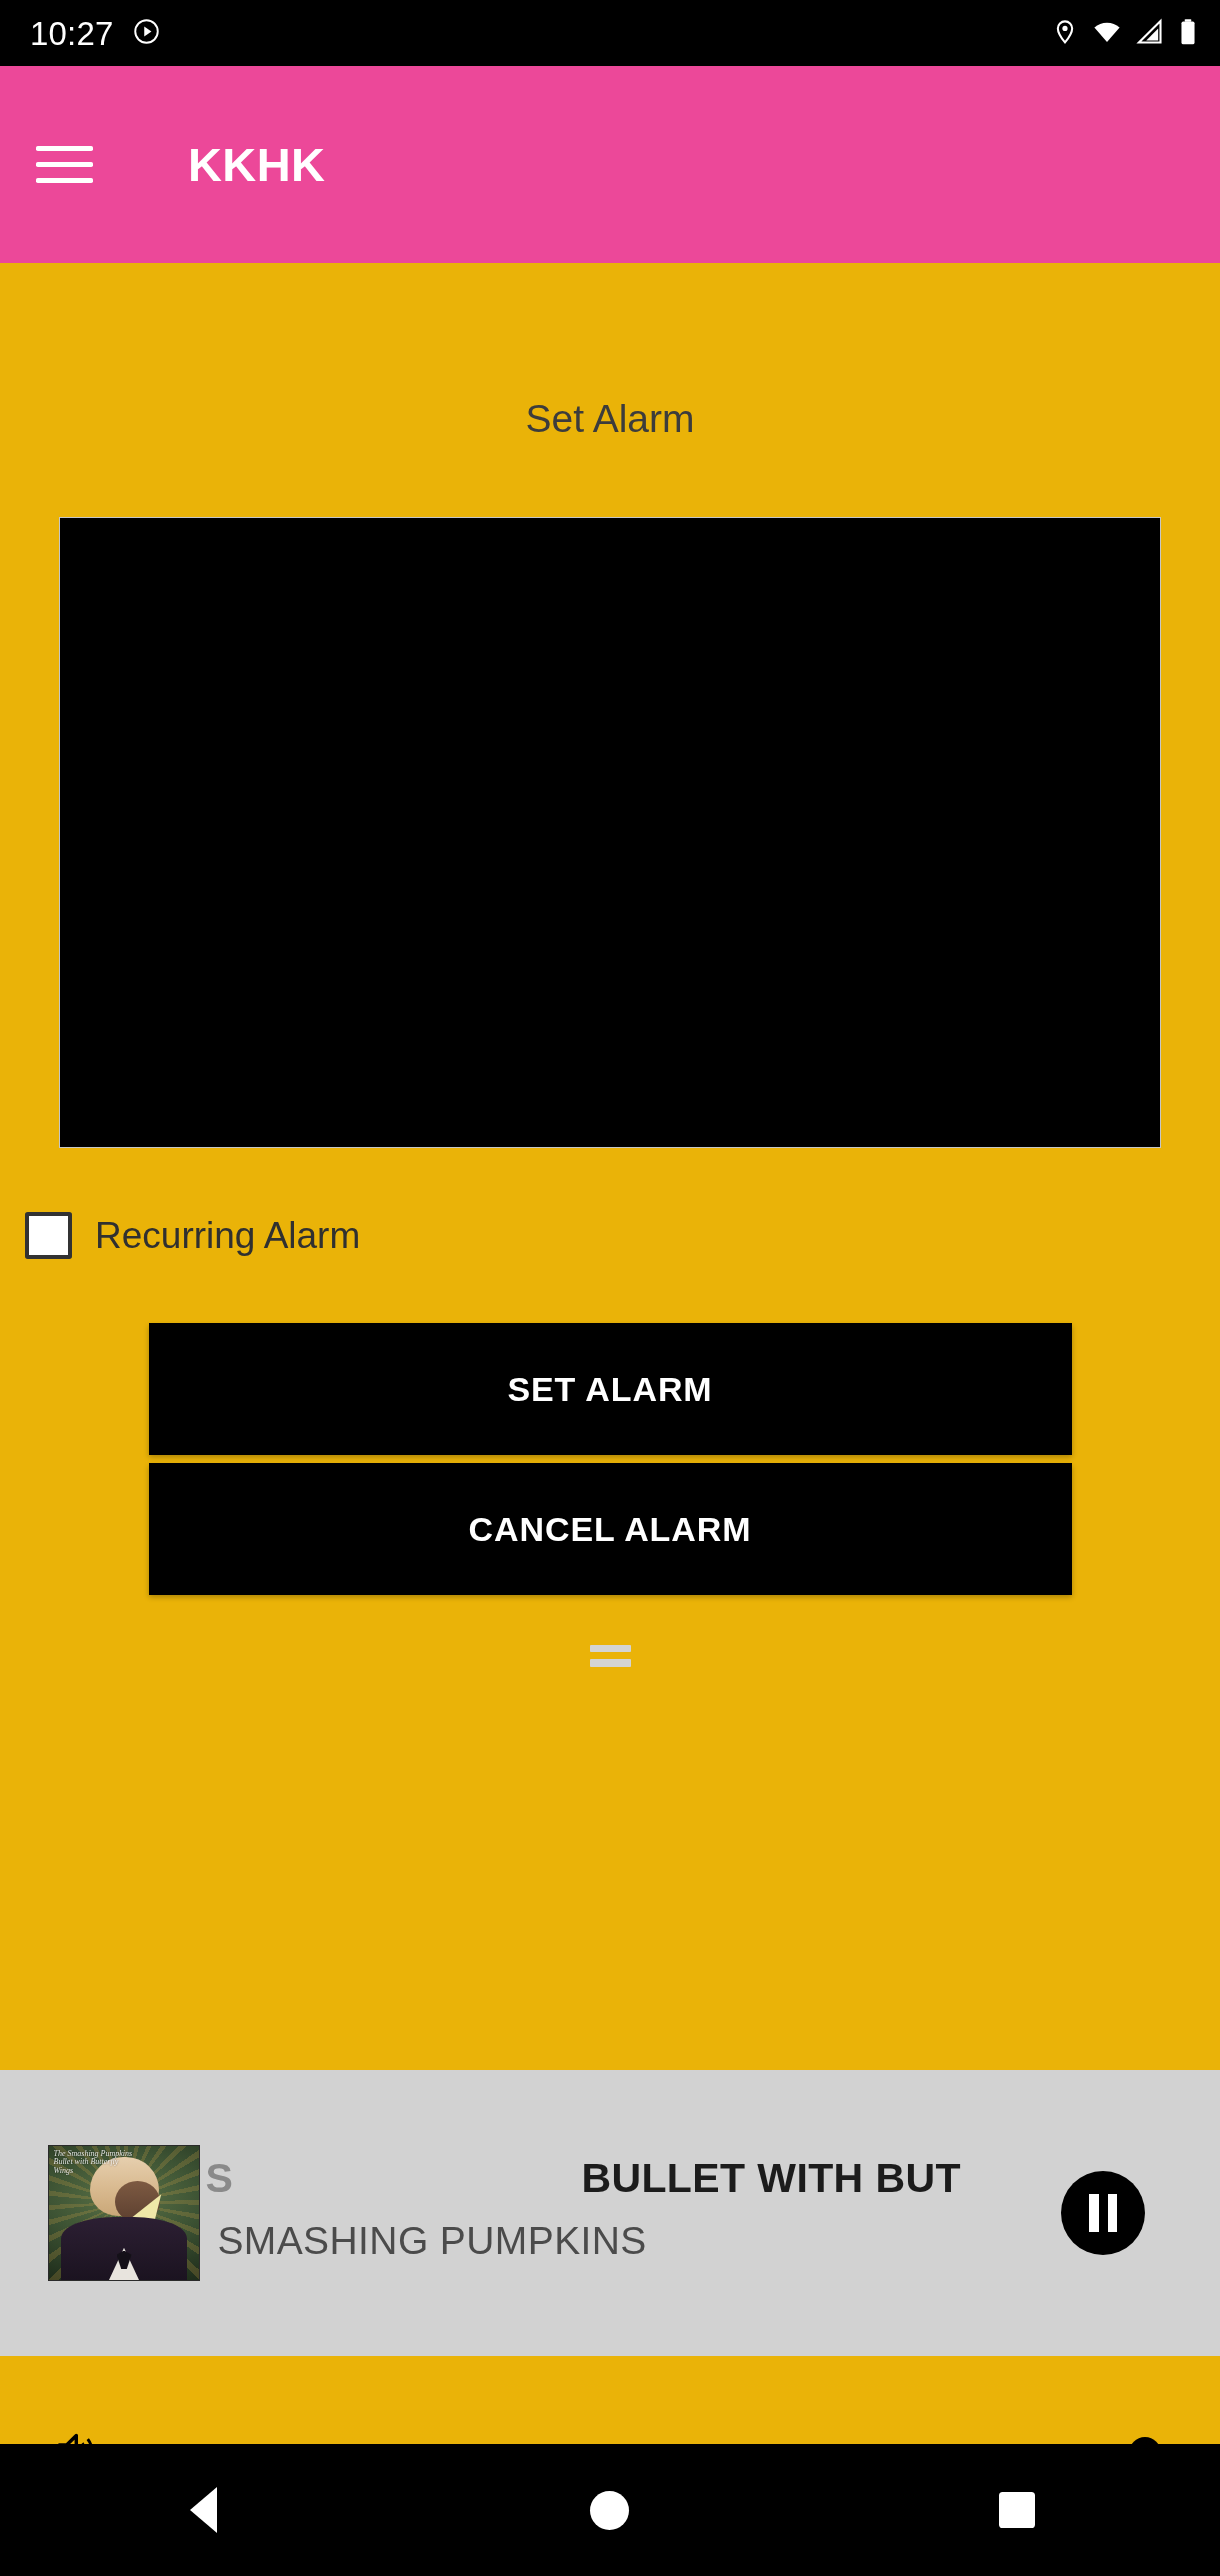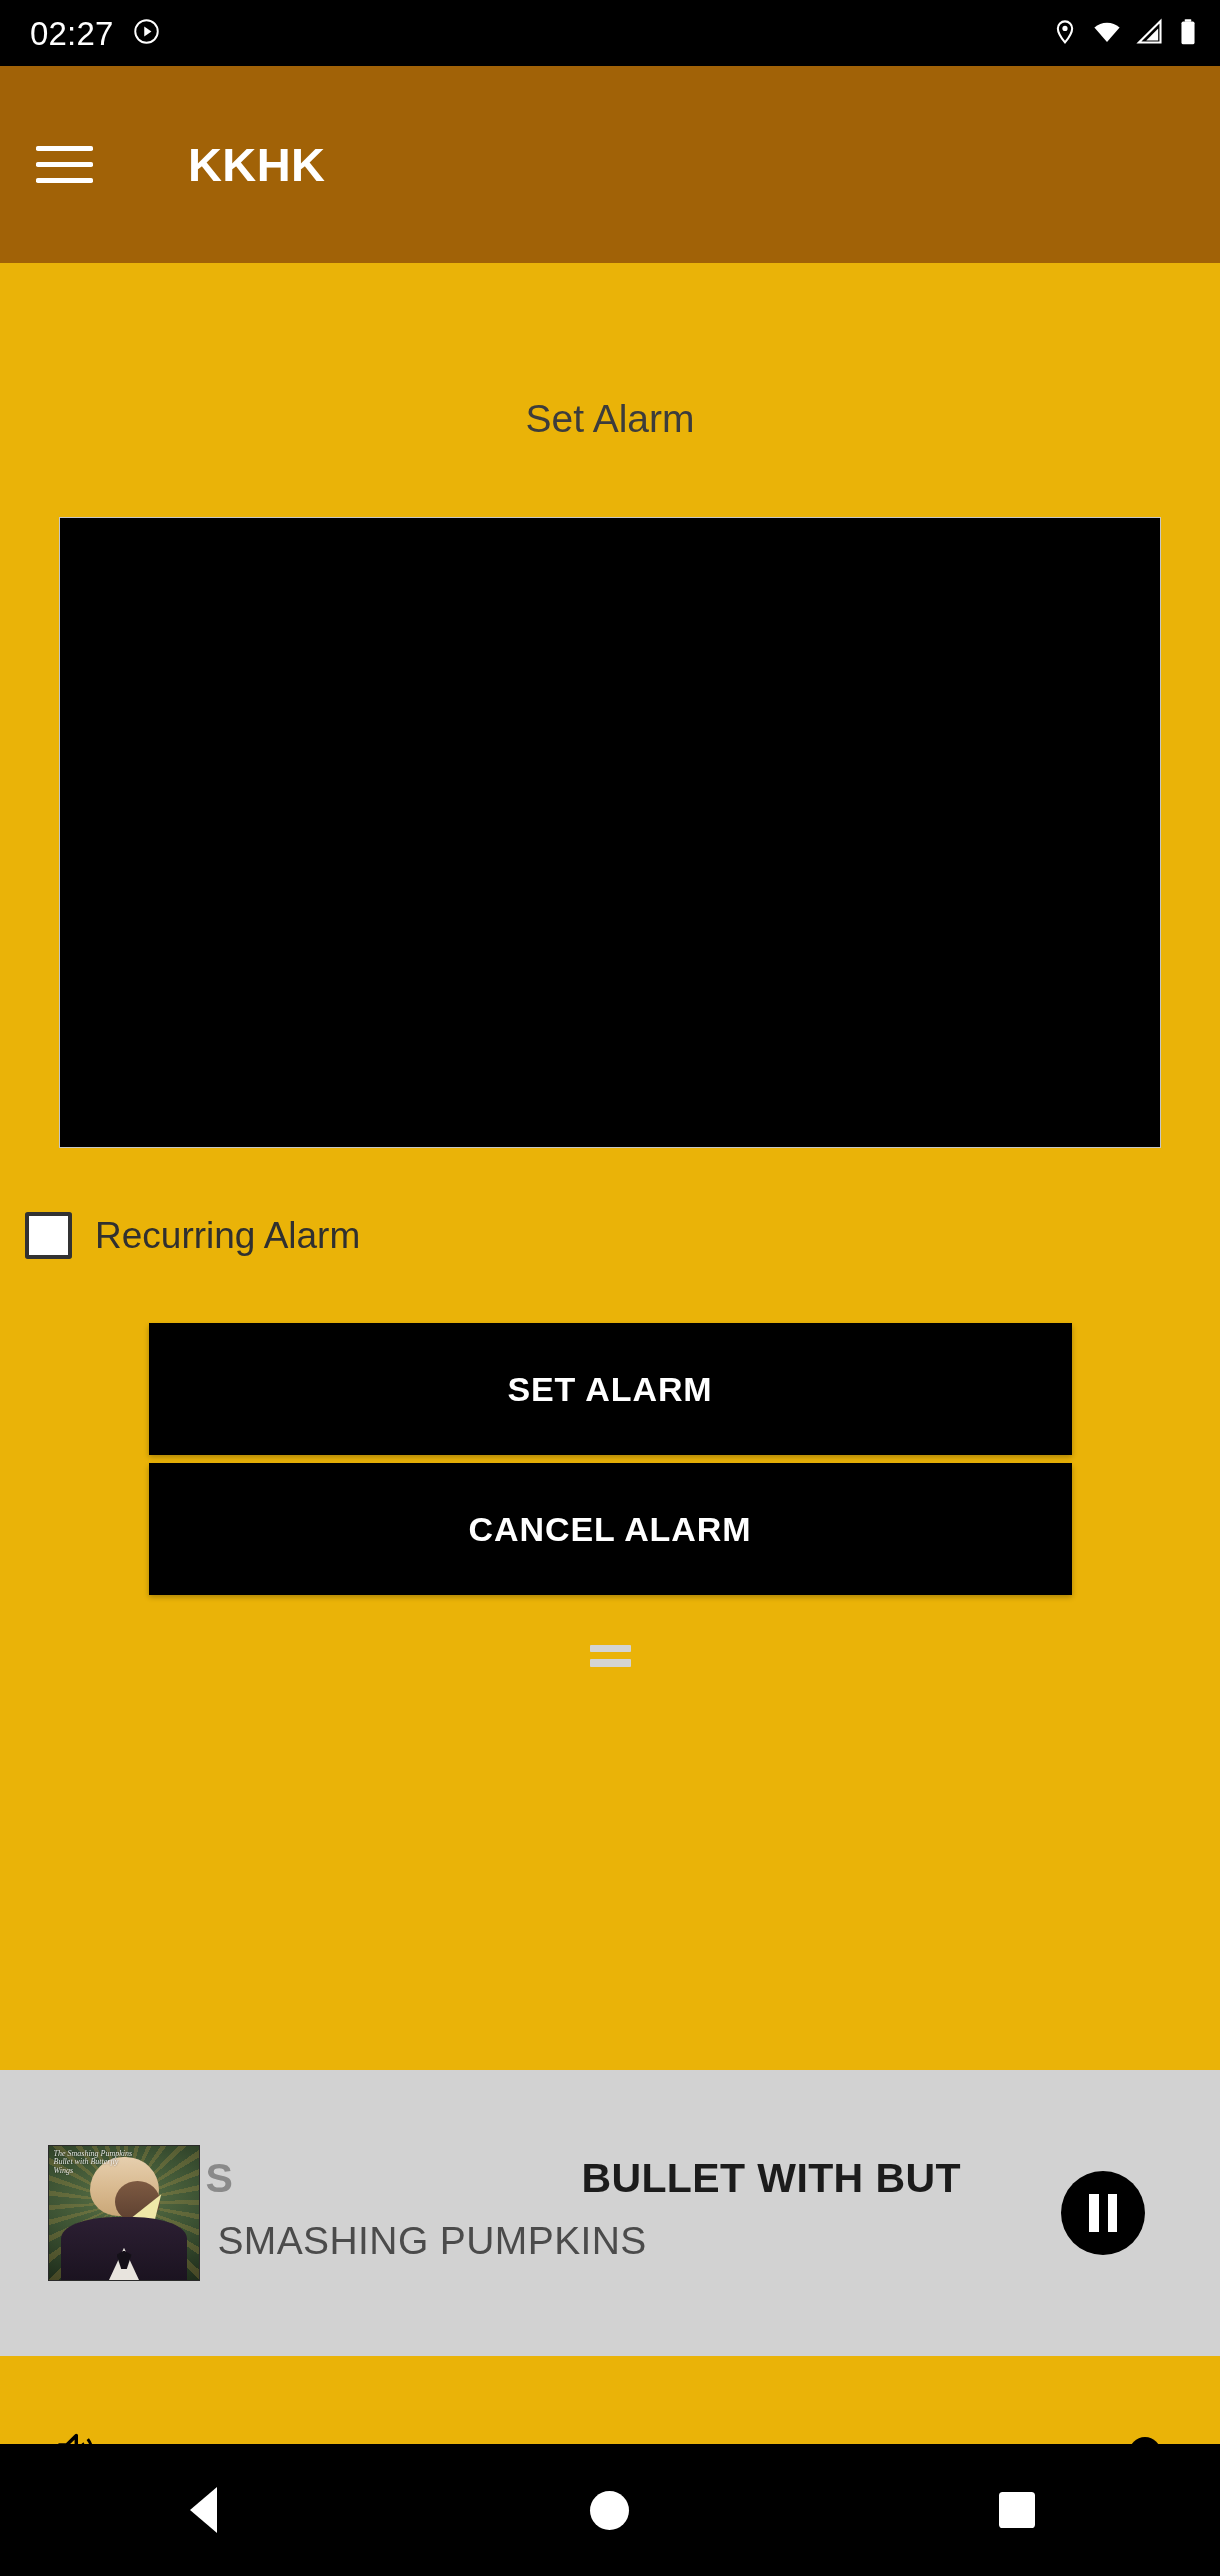--- a/index.html
+++ b/index.html
@@ -36,21 +36,21 @@
     letter-spacing: 0.2px;
     line-height: 1;
     font-family: "Liberation Sans", sans-serif;
   }
   .status-right { display: flex; align-items: center; gap: 15px; }
   .status-icon { display: block; }
 
   
   .app-bar {
     height: 197px;
-    background: #a16207;
+    background: #ec4899;
     display: flex;
     align-items: center;
     padding: 0 0 0 36px;
     flex: 0 0 auto;
   }
   .hamburger {
     width: 59px;
     height: 59px;
     display: flex;
     flex-direction: column;
@@ -412,21 +412,21 @@
     border-radius: 3.6px;
   }
 </style>
 </head>
 <body>
 
 <div id="screen">
 
   <div class="status-bar">
     <div class="status-left">
-      <span class="status-time">02:27</span>
+      <span class="status-time">10:27</span>
       <span class="status-icon">
         <svg width="27" height="27" viewBox="0 0 24 24">
           <circle cx="12" cy="12" r="10" fill="none" stroke="#ffffff" stroke-width="1.7"></circle>
           <path d="M10 7.6 L16.4 12 L10 16.4 Z" fill="#ffffff"></path>
         </svg>
       </span>
     </div>
     <div class="status-right">
       <span class="status-icon">
         <svg width="26" height="26" viewBox="0 0 24 24">

